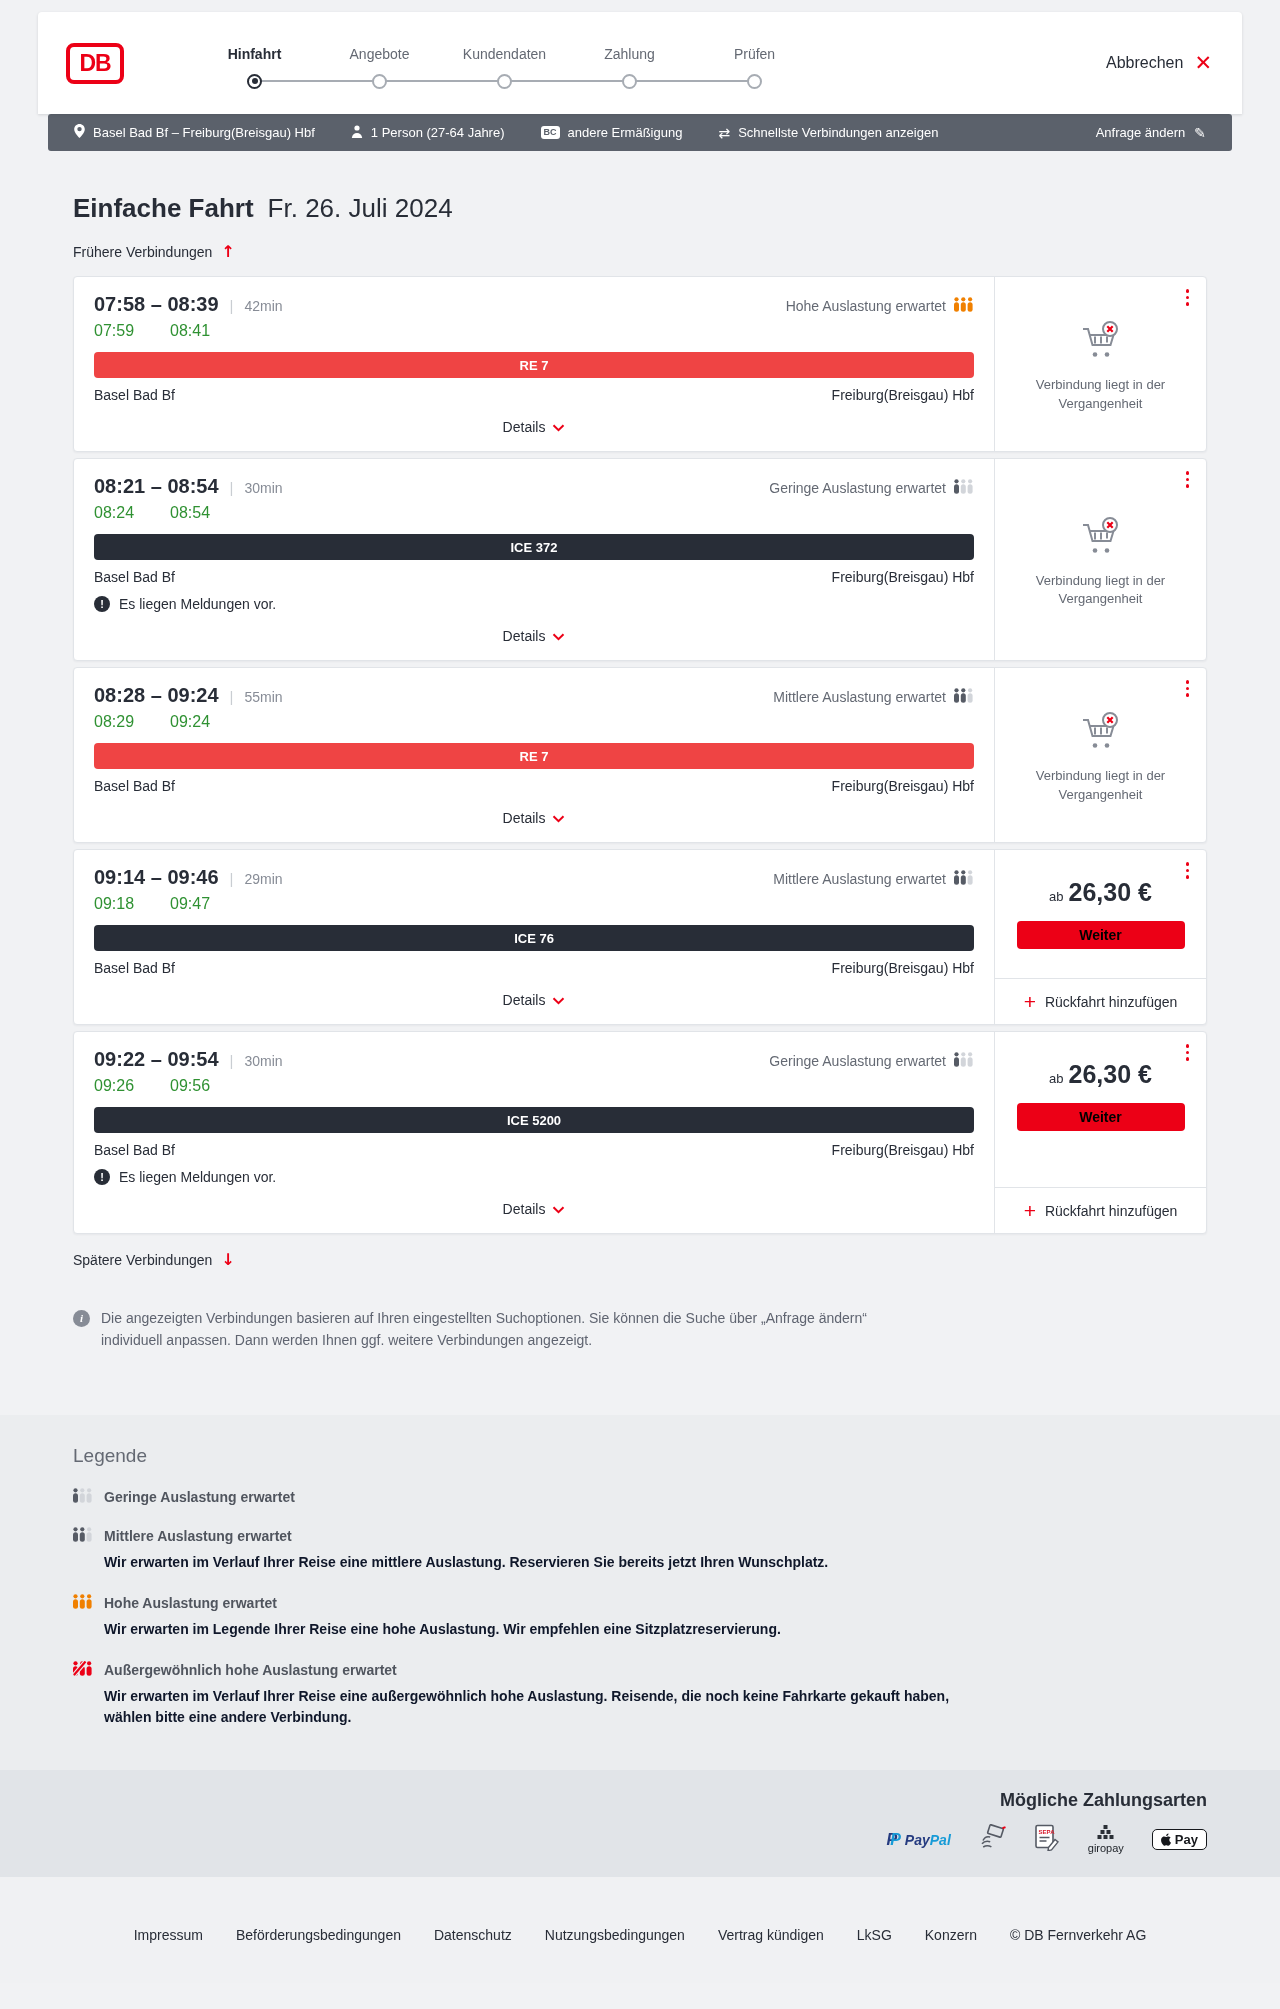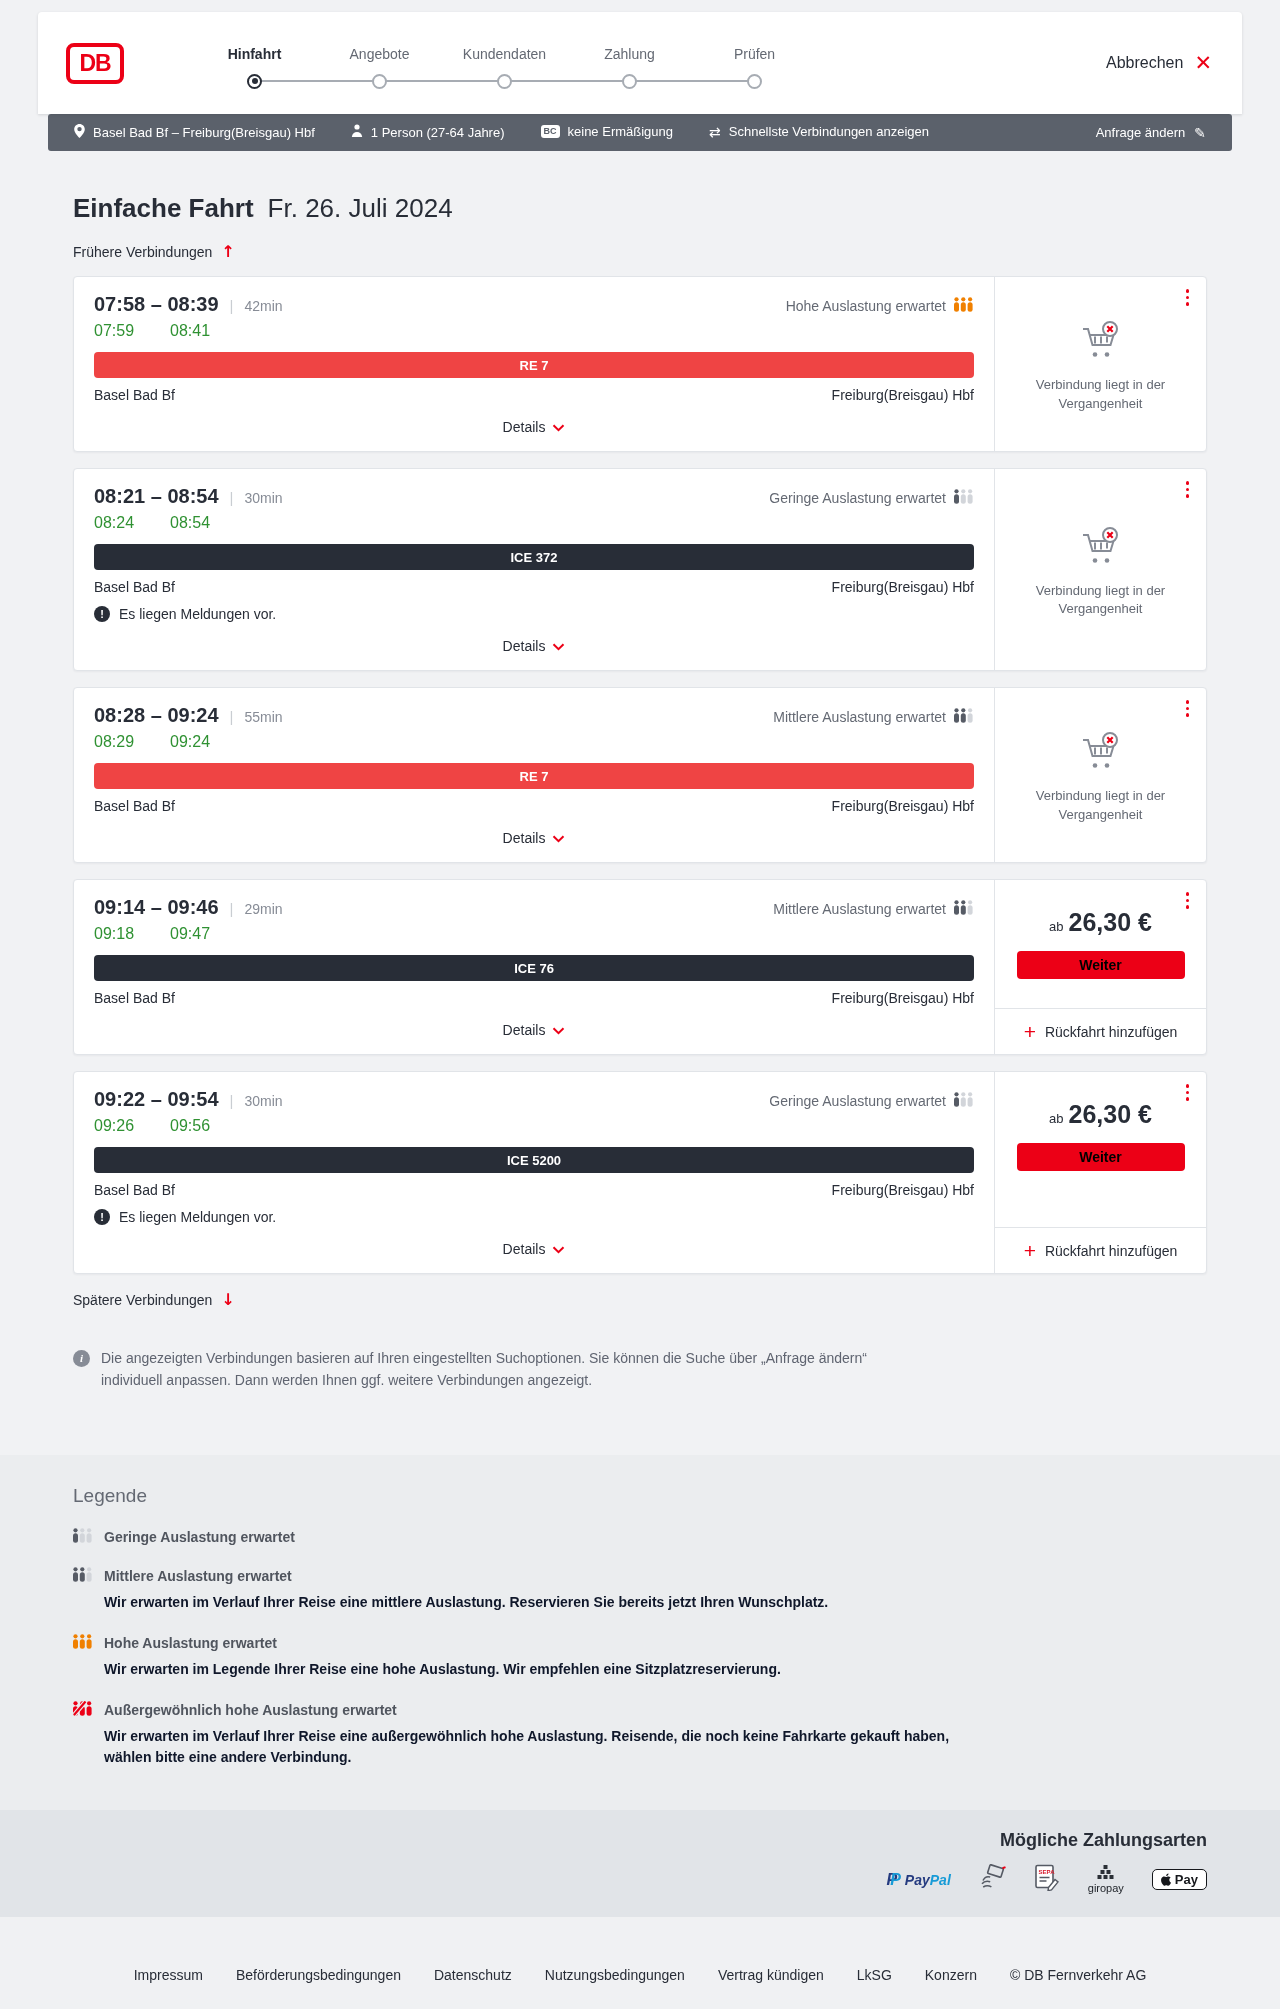--- a/index.html
+++ b/index.html
@@ -44,21 +44,21 @@
   .sitem .uni { font-family:"DejaVu Sans",sans-serif; font-size:14px; line-height:1; }
   .change { margin-left:auto; display:flex; align-items:center; gap:9px; cursor:pointer; }
   .change .uni { font-family:"DejaVu Sans",sans-serif; font-size:14px; }
   
   main { padding:0 73px; }
   .title-row { margin-top:42px; font-size:26px; display:flex; align-items:baseline; }
   .title-row .t { font-weight:800; }
   .title-row .d { margin-left:14px; font-weight:400; }
   .link-row { margin-top:20px; width:max-content; display:flex; align-items:center; gap:9px; font-size:14px; cursor:pointer; }
   .link-row .arrow { color:#ec0016; font-size:16px; font-weight:bold; font-family:"DejaVu Sans",sans-serif; line-height:1; }
-  .cards { margin-top:16px; display:flex; flex-direction:column; gap:16px; }
+  .cards { margin-top:16px; display:flex; flex-direction:column; gap:6px; }
   .card { background:#fff; border:1px solid #e1e4e8; border-radius:4px; display:flex; box-shadow:0 1px 2px rgba(40,45,55,.05); }
   .card-main { flex:1; padding:16px 20px 16px; display:flex; flex-direction:column; }
   .row1 { display:flex; align-items:baseline; }
   .times { font-size:20px; font-weight:800; white-space:nowrap; }
   .sep { color:#c9cdd2; margin:0 11px; font-size:15px; }
   .dur { font-size:14px; color:#878c96; }
   .occ-wrap { margin-left:auto; display:flex; align-items:center; gap:8px; font-size:14px; color:#646973; }
   .row2 { margin-top:6px; display:flex; gap:36px; font-size:16px; color:#2f9132; }
   .trainbar { margin-top:12px; height:26px; border-radius:4px; color:#fff; font-weight:bold; font-size:13px; display:flex; align-items:center; justify-content:center; }
   .trainbar.regional { background:#ef4444; }
@@ -135,37 +135,37 @@
         </div>
       </div>
   </div>
   <div class="cancel">
     <span>Abbrechen</span>
     <span class="x">✕</span>
   </div>
 </header>
 
 <div class="summary">
-  <div id="summary-items" style="display:flex;gap:36px;align-items:flex-start">
+  <div id="summary-items" style="display:flex;gap:36px;align-items:center">
       <div class="sitem">
         <span><svg width="11" height="14" viewBox="0 0 11 14">
             <path d="M5.5 0C2.5 0 .2 2.3.2 5.2c0 3.9 5.3 8.8 5.3 8.8s5.3-4.9 5.3-8.8C10.8 2.3 8.5 0 5.5 0zm0 7.3a2.2 2.2 0 1 1 0-4.4 2.2 2.2 0 0 1 0 4.4z" fill="#fff"></path>
           </svg></span>
         <span>Basel Bad Bf – Freiburg(Breisgau) Hbf</span>
       </div>
       <div class="sitem">
         <span><svg width="12" height="13" viewBox="0 0 12 13">
             <circle cx="6" cy="3" r="2.6" fill="#fff"></circle>
             <path d="M.8 13c.4-3.3 2.6-5 5.2-5s4.8 1.7 5.2 5z" fill="#fff"></path>
           </svg></span>
         <span>1 Person (27-64 Jahre)</span>
       </div>
       <div class="sitem">
         <span class="bc">BC</span>
-        <span>keine Ermäßigung</span>
+        <span>andere Ermäßigung</span>
       </div>
       <div class="sitem">
         <span class="uni">⇄</span>
         <span>Schnellste Verbindungen anzeigen</span>
       </div>
     </div>
   <div class="change">
     <span>Anfrage ändern</span>
     <span class="uni">✎</span>
   </div>

